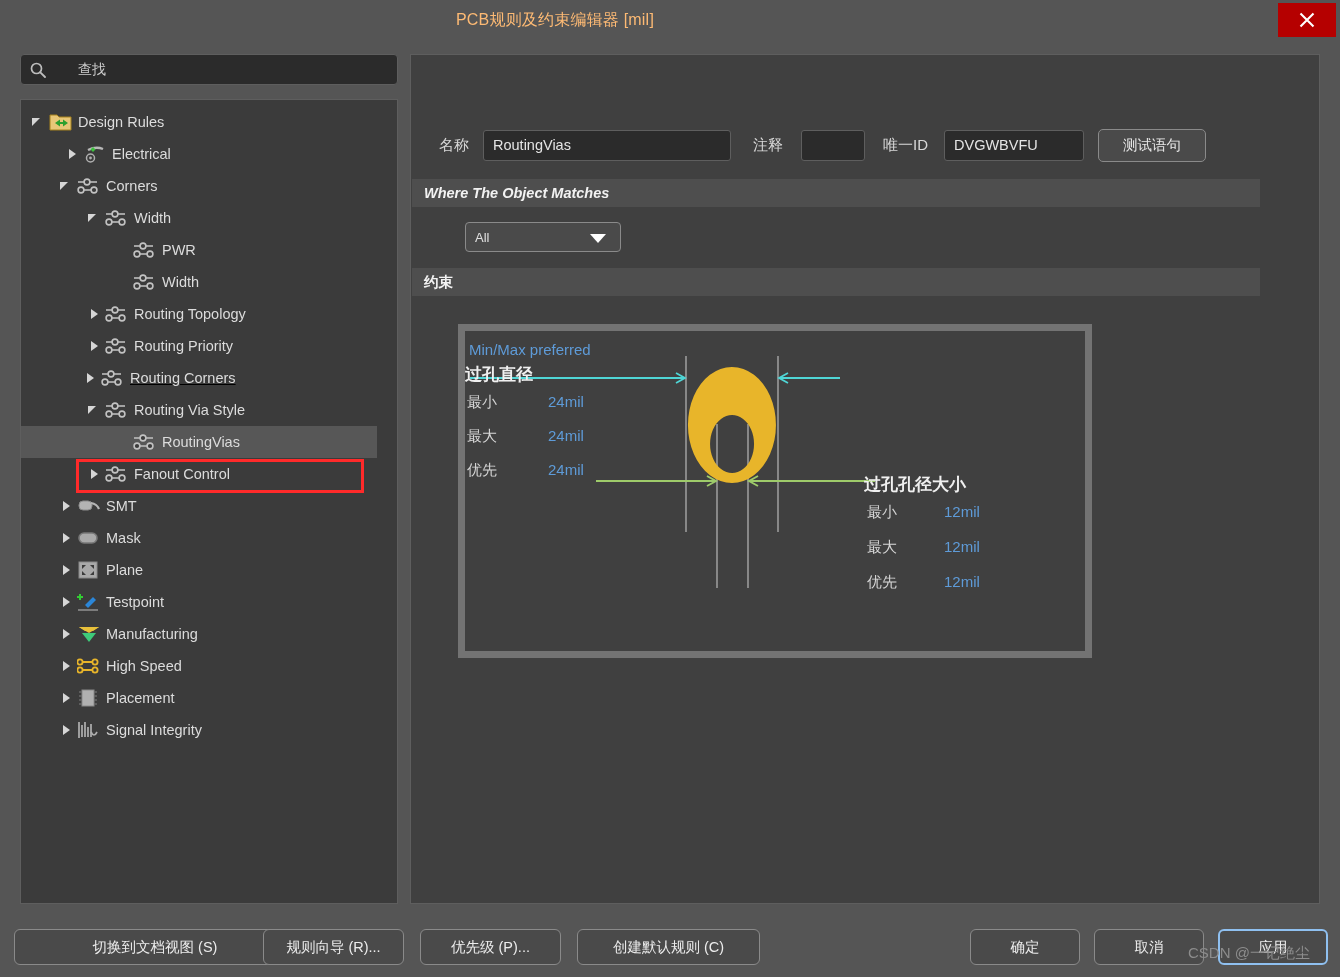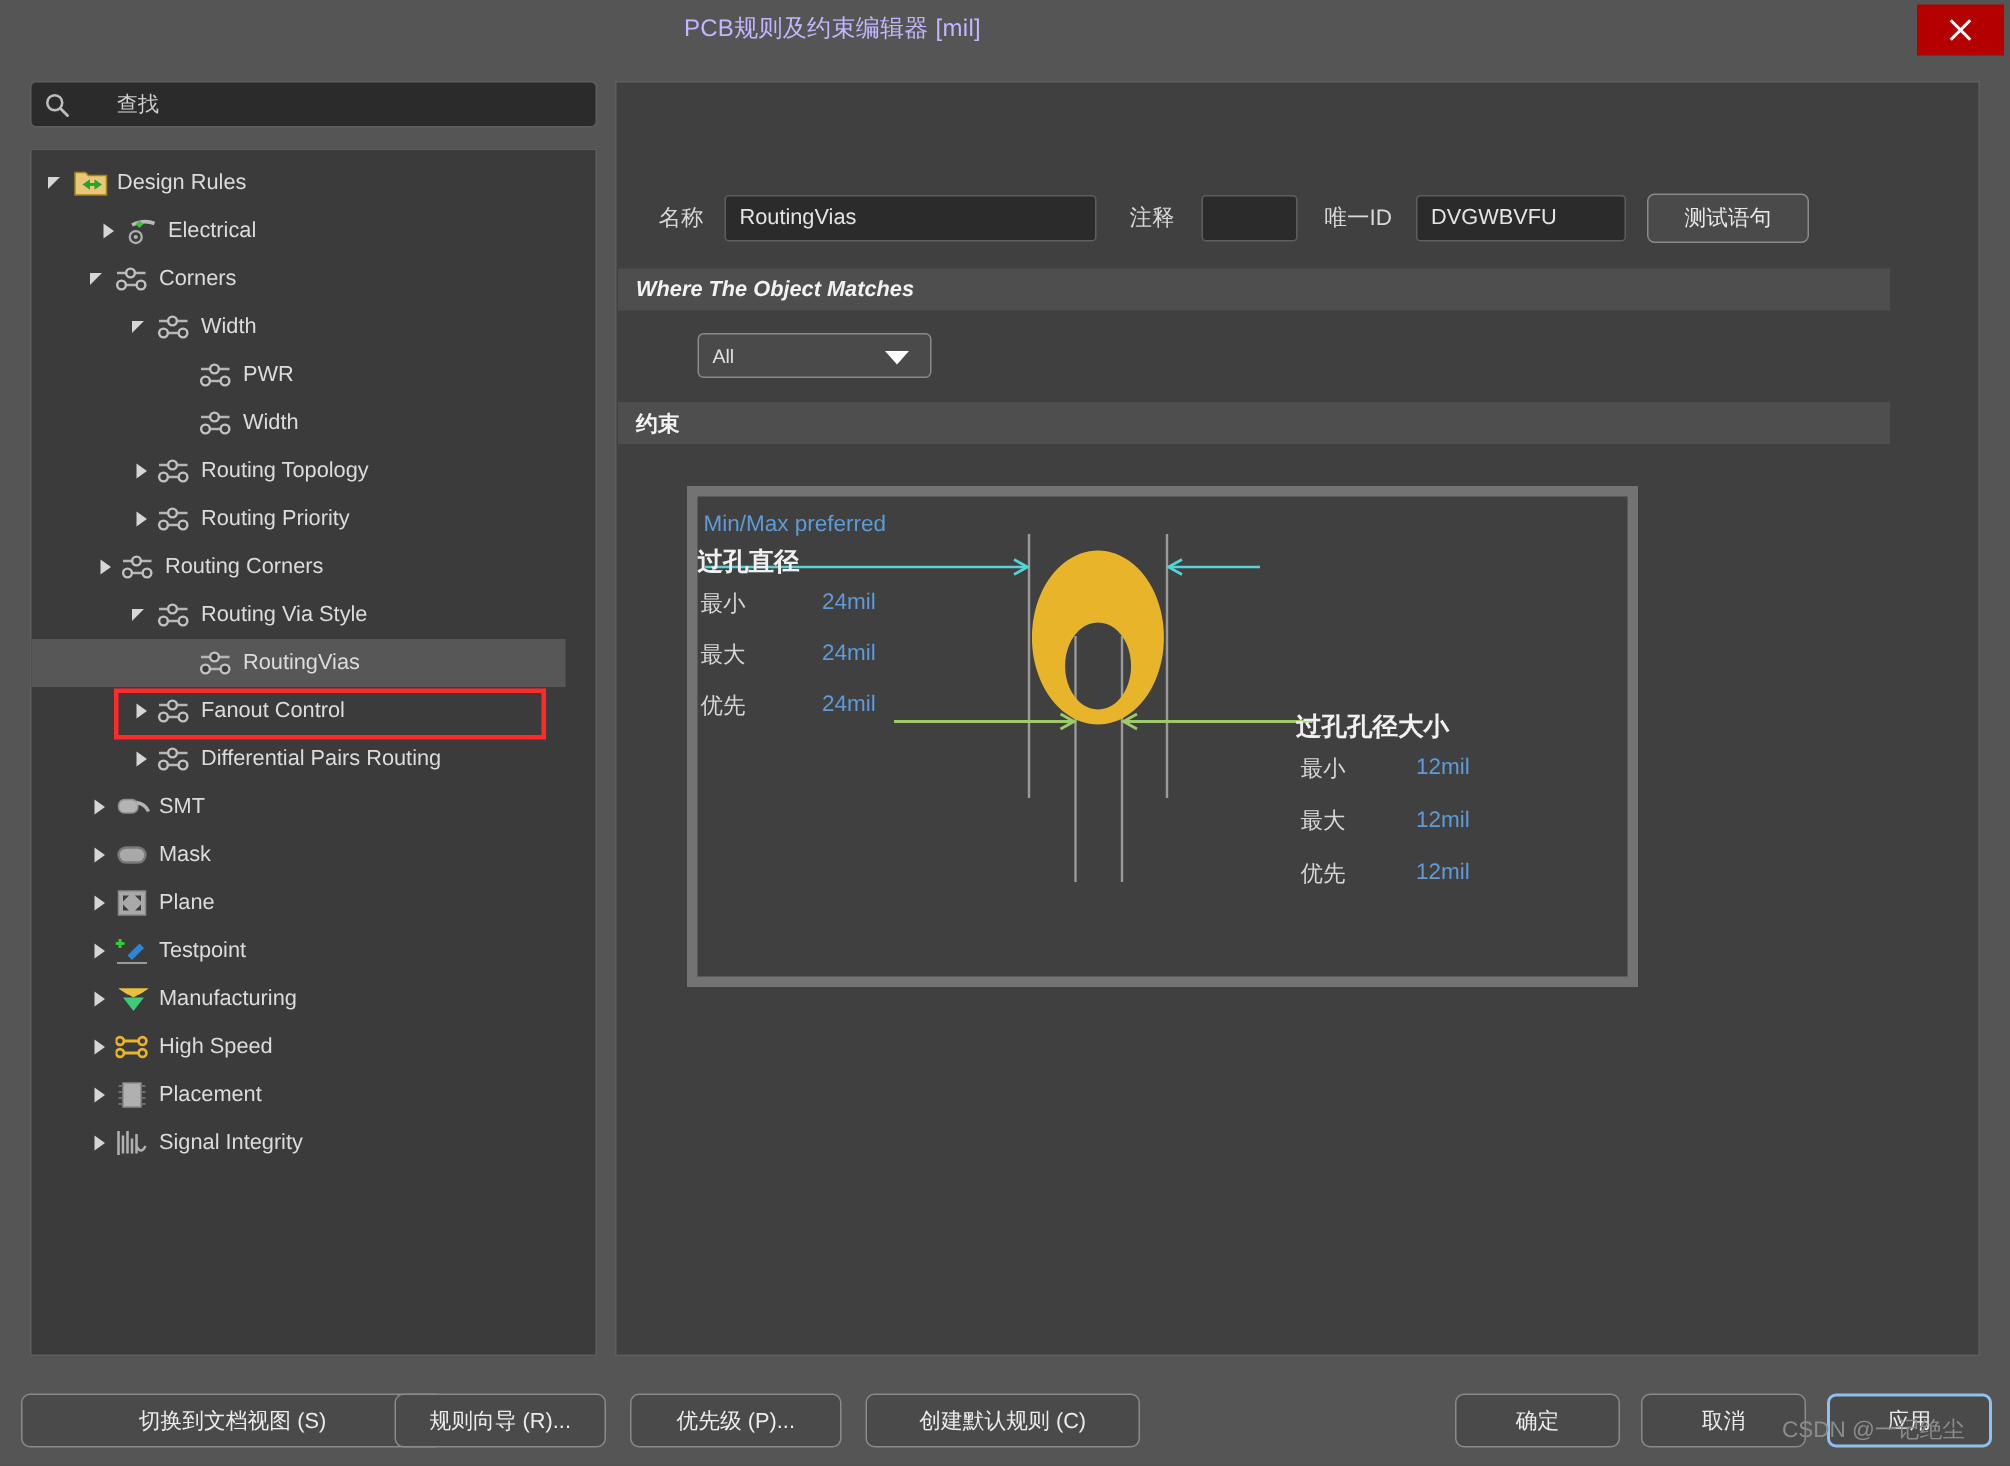--- a/index.html
+++ b/index.html
@@ -21,21 +21,21 @@
   .titlebar {
     position: absolute; left: 0; top: 0;
     width: 1340px; height: 40px;
     background: #555555;
   }
   .titlebar-text {
     position: absolute; left: 0; top: 0;
     width: 1110px; height: 40px;
     line-height: 40px;
     text-align: center;
-    color: #c4b5fd;
+    color: #fdba74;
     font-size: 16px;
     letter-spacing: 0.2px;
   }
   .close-btn {
     position: absolute; right: 4px; top: 3px;
     width: 58px; height: 34px;
     background: #b50000;
     cursor: pointer;
     display: flex; align-items: center; justify-content: center;
   }
@@ -374,21 +374,21 @@
                 <svg width="24" height="22" viewBox="0 0 24 22">
                   <line x1="1" y1="7" x2="20" y2="7" stroke="#b5b5b5" stroke-width="1.7"></line>
                   <circle cx="10" cy="7" r="2.9" fill="#3b3b3b" stroke="#c2c2c2" stroke-width="1.6"></circle>
                   <line x1="4" y1="15" x2="18" y2="15" stroke="#b5b5b5" stroke-width="1.7"></line>
                   <circle cx="4" cy="15" r="2.9" fill="#3b3b3b" stroke="#c2c2c2" stroke-width="1.6"></circle>
                   <circle cx="17" cy="15" r="2.9" fill="#3b3b3b" stroke="#c2c2c2" stroke-width="1.6"></circle>
                 </svg>
               </span>
               <span class="tlabel">Routing Priority</span>
             </div>
-            <div class="tree-row" style="padding-left: 42px;">
+            <div class="tree-row" style="padding-left: 62px; text-decoration: underline;">
               <span class="tw collapsed"></span>
               <span class="ticon">
                 <svg width="24" height="22" viewBox="0 0 24 22">
                   <line x1="1" y1="7" x2="20" y2="7" stroke="#b5b5b5" stroke-width="1.7"></line>
                   <circle cx="10" cy="7" r="2.9" fill="#3b3b3b" stroke="#c2c2c2" stroke-width="1.6"></circle>
                   <line x1="4" y1="15" x2="18" y2="15" stroke="#b5b5b5" stroke-width="1.7"></line>
                   <circle cx="4" cy="15" r="2.9" fill="#3b3b3b" stroke="#c2c2c2" stroke-width="1.6"></circle>
                   <circle cx="17" cy="15" r="2.9" fill="#3b3b3b" stroke="#c2c2c2" stroke-width="1.6"></circle>
                 </svg>
               </span>
@@ -425,33 +425,20 @@
               <span class="ticon">
                 <svg width="24" height="22" viewBox="0 0 24 22">
                   <line x1="1" y1="7" x2="20" y2="7" stroke="#b5b5b5" stroke-width="1.7"></line>
                   <circle cx="10" cy="7" r="2.9" fill="#3b3b3b" stroke="#c2c2c2" stroke-width="1.6"></circle>
                   <line x1="4" y1="15" x2="18" y2="15" stroke="#b5b5b5" stroke-width="1.7"></line>
                   <circle cx="4" cy="15" r="2.9" fill="#3b3b3b" stroke="#c2c2c2" stroke-width="1.6"></circle>
                   <circle cx="17" cy="15" r="2.9" fill="#3b3b3b" stroke="#c2c2c2" stroke-width="1.6"></circle>
                 </svg>
               </span>
               <span class="tlabel">Fanout Control</span>
-            </div>
-            <div class="tree-row" style="padding-left: 66px;">
-              <span class="tw collapsed"></span>
-              <span class="ticon">
-                <svg width="24" height="22" viewBox="0 0 24 22">
-                  <line x1="1" y1="7" x2="20" y2="7" stroke="#b5b5b5" stroke-width="1.7"></line>
-                  <circle cx="10" cy="7" r="2.9" fill="#3b3b3b" stroke="#c2c2c2" stroke-width="1.6"></circle>
-                  <line x1="4" y1="15" x2="18" y2="15" stroke="#b5b5b5" stroke-width="1.7"></line>
-                  <circle cx="4" cy="15" r="2.9" fill="#3b3b3b" stroke="#c2c2c2" stroke-width="1.6"></circle>
-                  <circle cx="17" cy="15" r="2.9" fill="#3b3b3b" stroke="#c2c2c2" stroke-width="1.6"></circle>
-                </svg>
-              </span>
-              <span class="tlabel">Differential Pairs Routing</span>
             </div>
             <div class="tree-row" style="padding-left: 38px;">
               <span class="tw collapsed"></span>
               <span class="ticon">
                 <svg width="24" height="22" viewBox="0 0 24 22">
                   <rect x="2" y="6" width="13" height="9" rx="4" fill="#b4b4b4" stroke="#8c8c8c"></rect>
                   <path d="M14 8 q6 1 8 6" stroke="#b4b4b4" stroke-width="2.2" fill="none"></path>
                 </svg>
               </span>
               <span class="tlabel">SMT</span>

